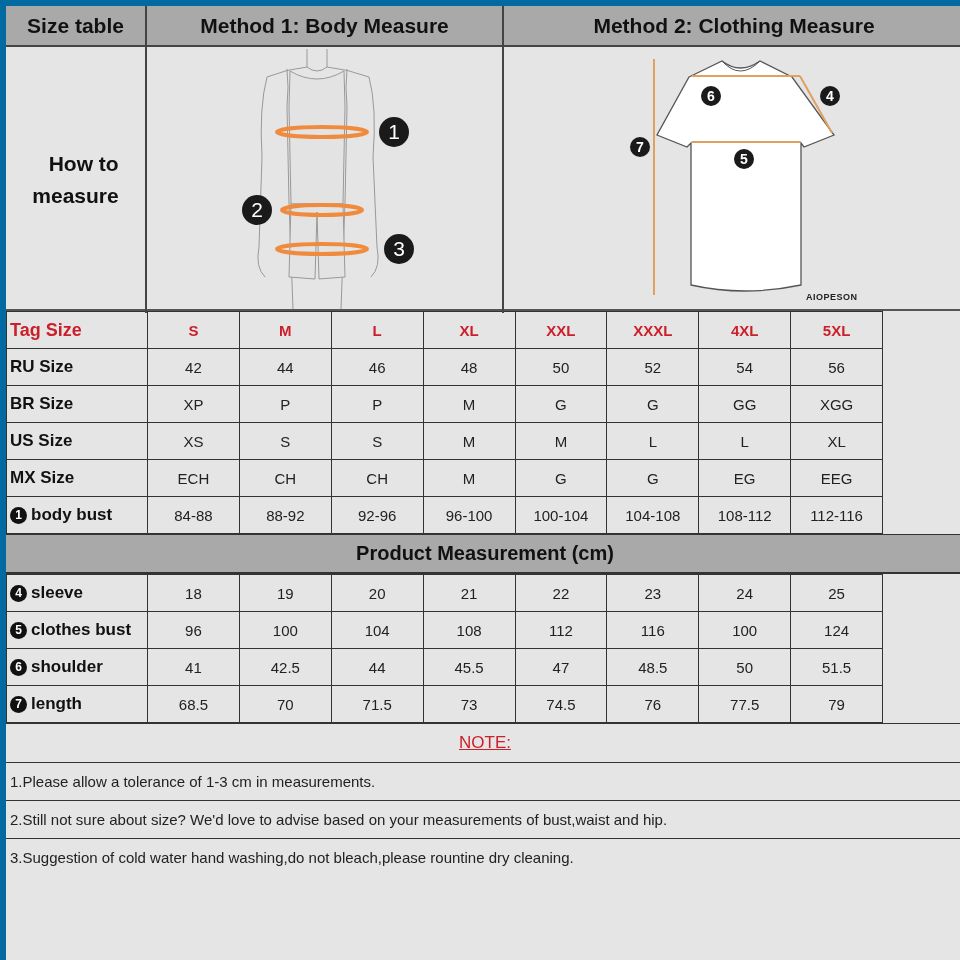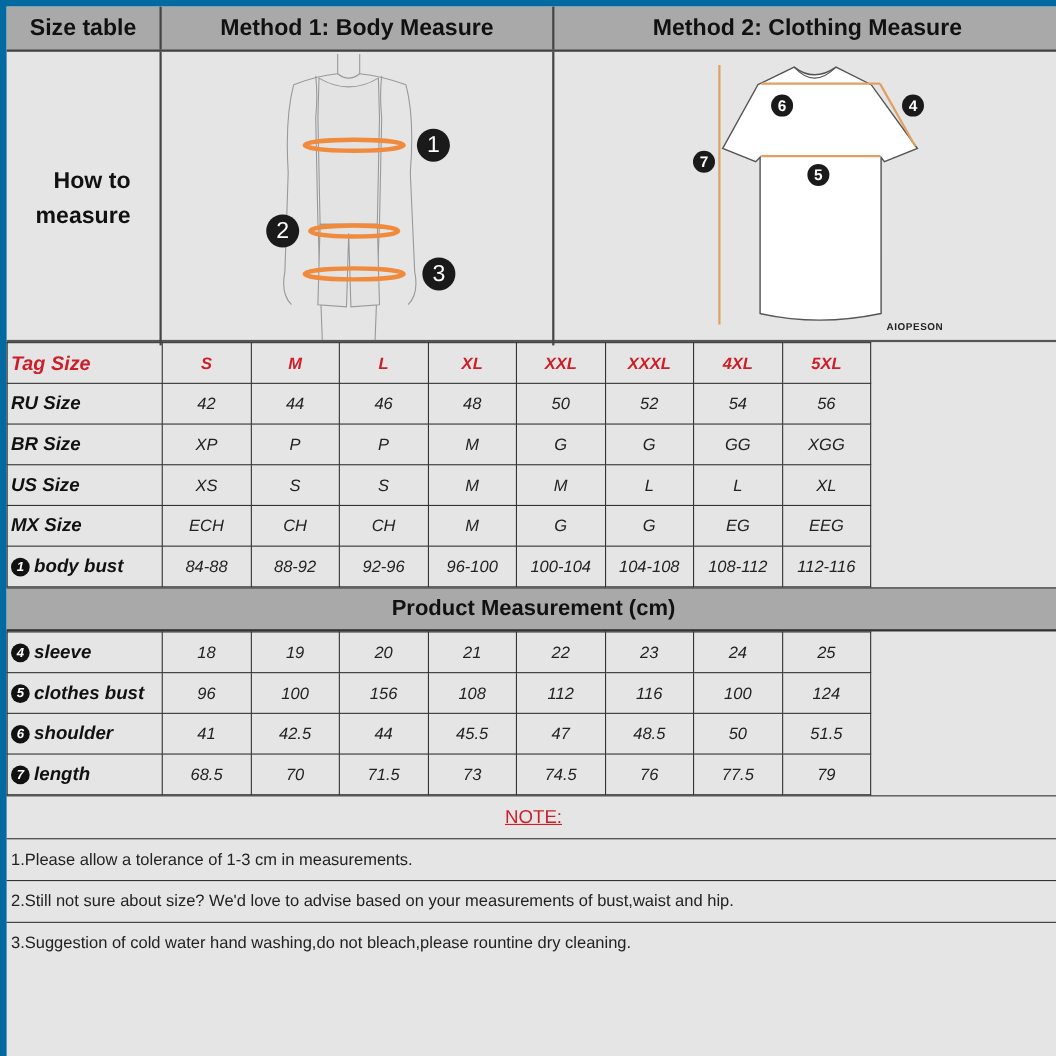--- a/index.html
+++ b/index.html
@@ -6,21 +6,21 @@
   body{width:960px;height:960px;overflow:hidden;font-family:"Liberation Sans",sans-serif;color:#111;}
   .sheet{position:relative;width:958px;height:958px;border:6px solid #0369a1;background:#e5e5e5;}
   .top-header{display:grid;grid-template-columns:141px 357px 1fr;height:39px;background:#a9a9a9;border-bottom:2px solid #444;}
   .top-header div{display:flex;align-items:center;justify-content:center;font-weight:bold;font-size:21px;color:#111;border-right:2px solid #444;}
   .top-header div:last-child{border-right:none;}
   .illus{display:grid;grid-template-columns:141px 357px 1fr;height:262px;border-bottom:2px solid #555;}
   .illus > div{border-right:2px solid #444;position:relative;}
   .illus > div:last-child{border-right:none;}
   .how{display:flex;align-items:center;justify-content:center;text-align:right;font-weight:bold;font-size:21px;line-height:32px;}
   .section-head{height:37px;background:#a9a9a9;display:flex;align-items:center;justify-content:center;font-weight:bold;font-size:20px;border-bottom:2px solid #333;}
-  table{border-collapse:collapse;width:786px;table-layout:fixed;font-style:italic;}
+  table{border-collapse:collapse;width:877px;table-layout:fixed;}
   td{border:1.5px solid #333;height:36px;padding:0;text-align:center;font-size:15px;color:#222;}
   td.lbl{text-align:left;padding-left:3px;font-weight:bold;font-size:17px;color:#111;}
   tr.tag td{color:#cc1f2a;font-weight:bold;font-size:15px;}
   tr.tag td.lbl{color:#cc1f2a;font-size:18px;}
   .bullet{display:inline-block;width:17px;height:17px;border-radius:50%;background:#111;color:#fff;font-size:12px;line-height:17px;text-align:center;margin-right:4px;vertical-align:1px;}
   .note-title{height:38px;display:flex;align-items:center;justify-content:center;color:#cc1f2a;font-size:17px;border-bottom:1.5px solid #333;border-top:1.5px solid #333;text-decoration:underline;}
   .note{height:37px;display:flex;align-items:center;padding-left:4px;font-size:15px;color:#222;border-bottom:1.5px solid #333;}
   .note:last-child{border-bottom:none;}
   .marker{position:absolute;width:30px;height:30px;border-radius:50%;background:#1a1a1a;color:#fff;font-size:21px;display:flex;align-items:center;justify-content:center;}
   .marker.sm{width:20px;height:20px;font-size:14px;font-weight:bold;}
@@ -186,21 +186,21 @@
       <td>21</td>
       <td>22</td>
       <td>23</td>
       <td>24</td>
       <td>25</td>
     </tr>
     <tr>
       <td class="lbl"><span class="bullet">5</span><span>clothes bust</span></td>
       <td>96</td>
       <td>100</td>
-      <td>156</td>
+      <td>104</td>
       <td>108</td>
       <td>112</td>
       <td>116</td>
       <td>100</td>
       <td>124</td>
     </tr>
     <tr>
       <td class="lbl"><span class="bullet">6</span><span>shoulder</span></td>
       <td>41</td>
       <td>42.5</td>

